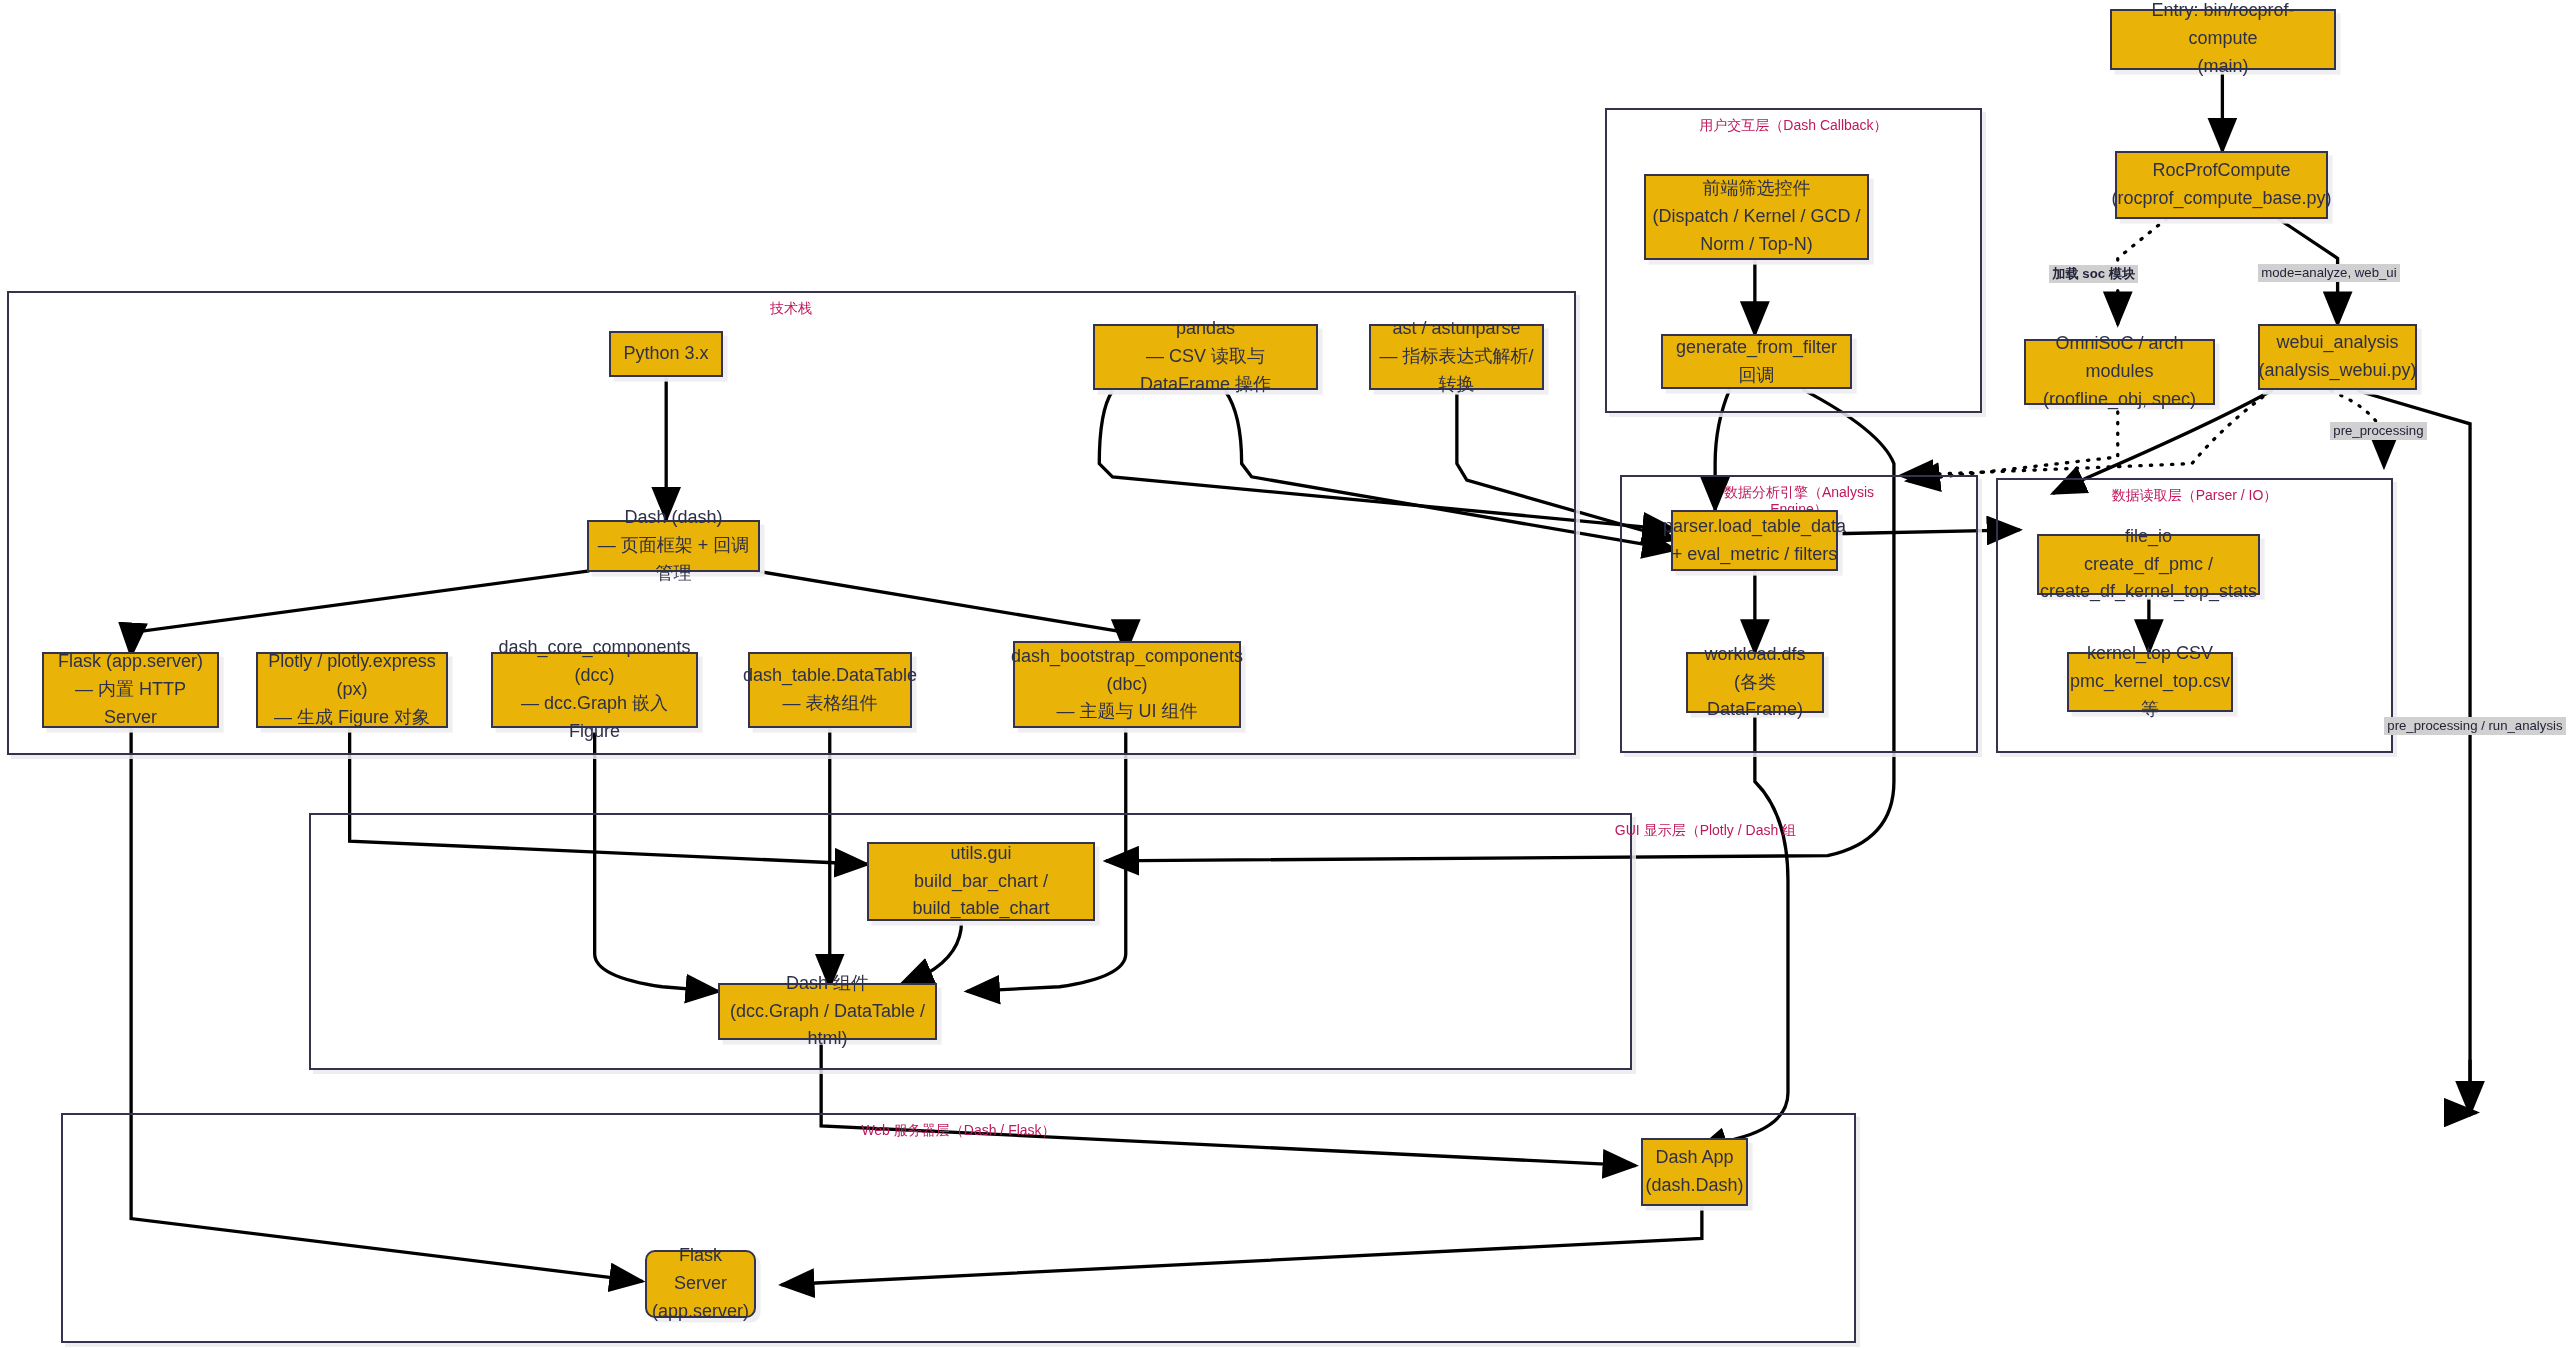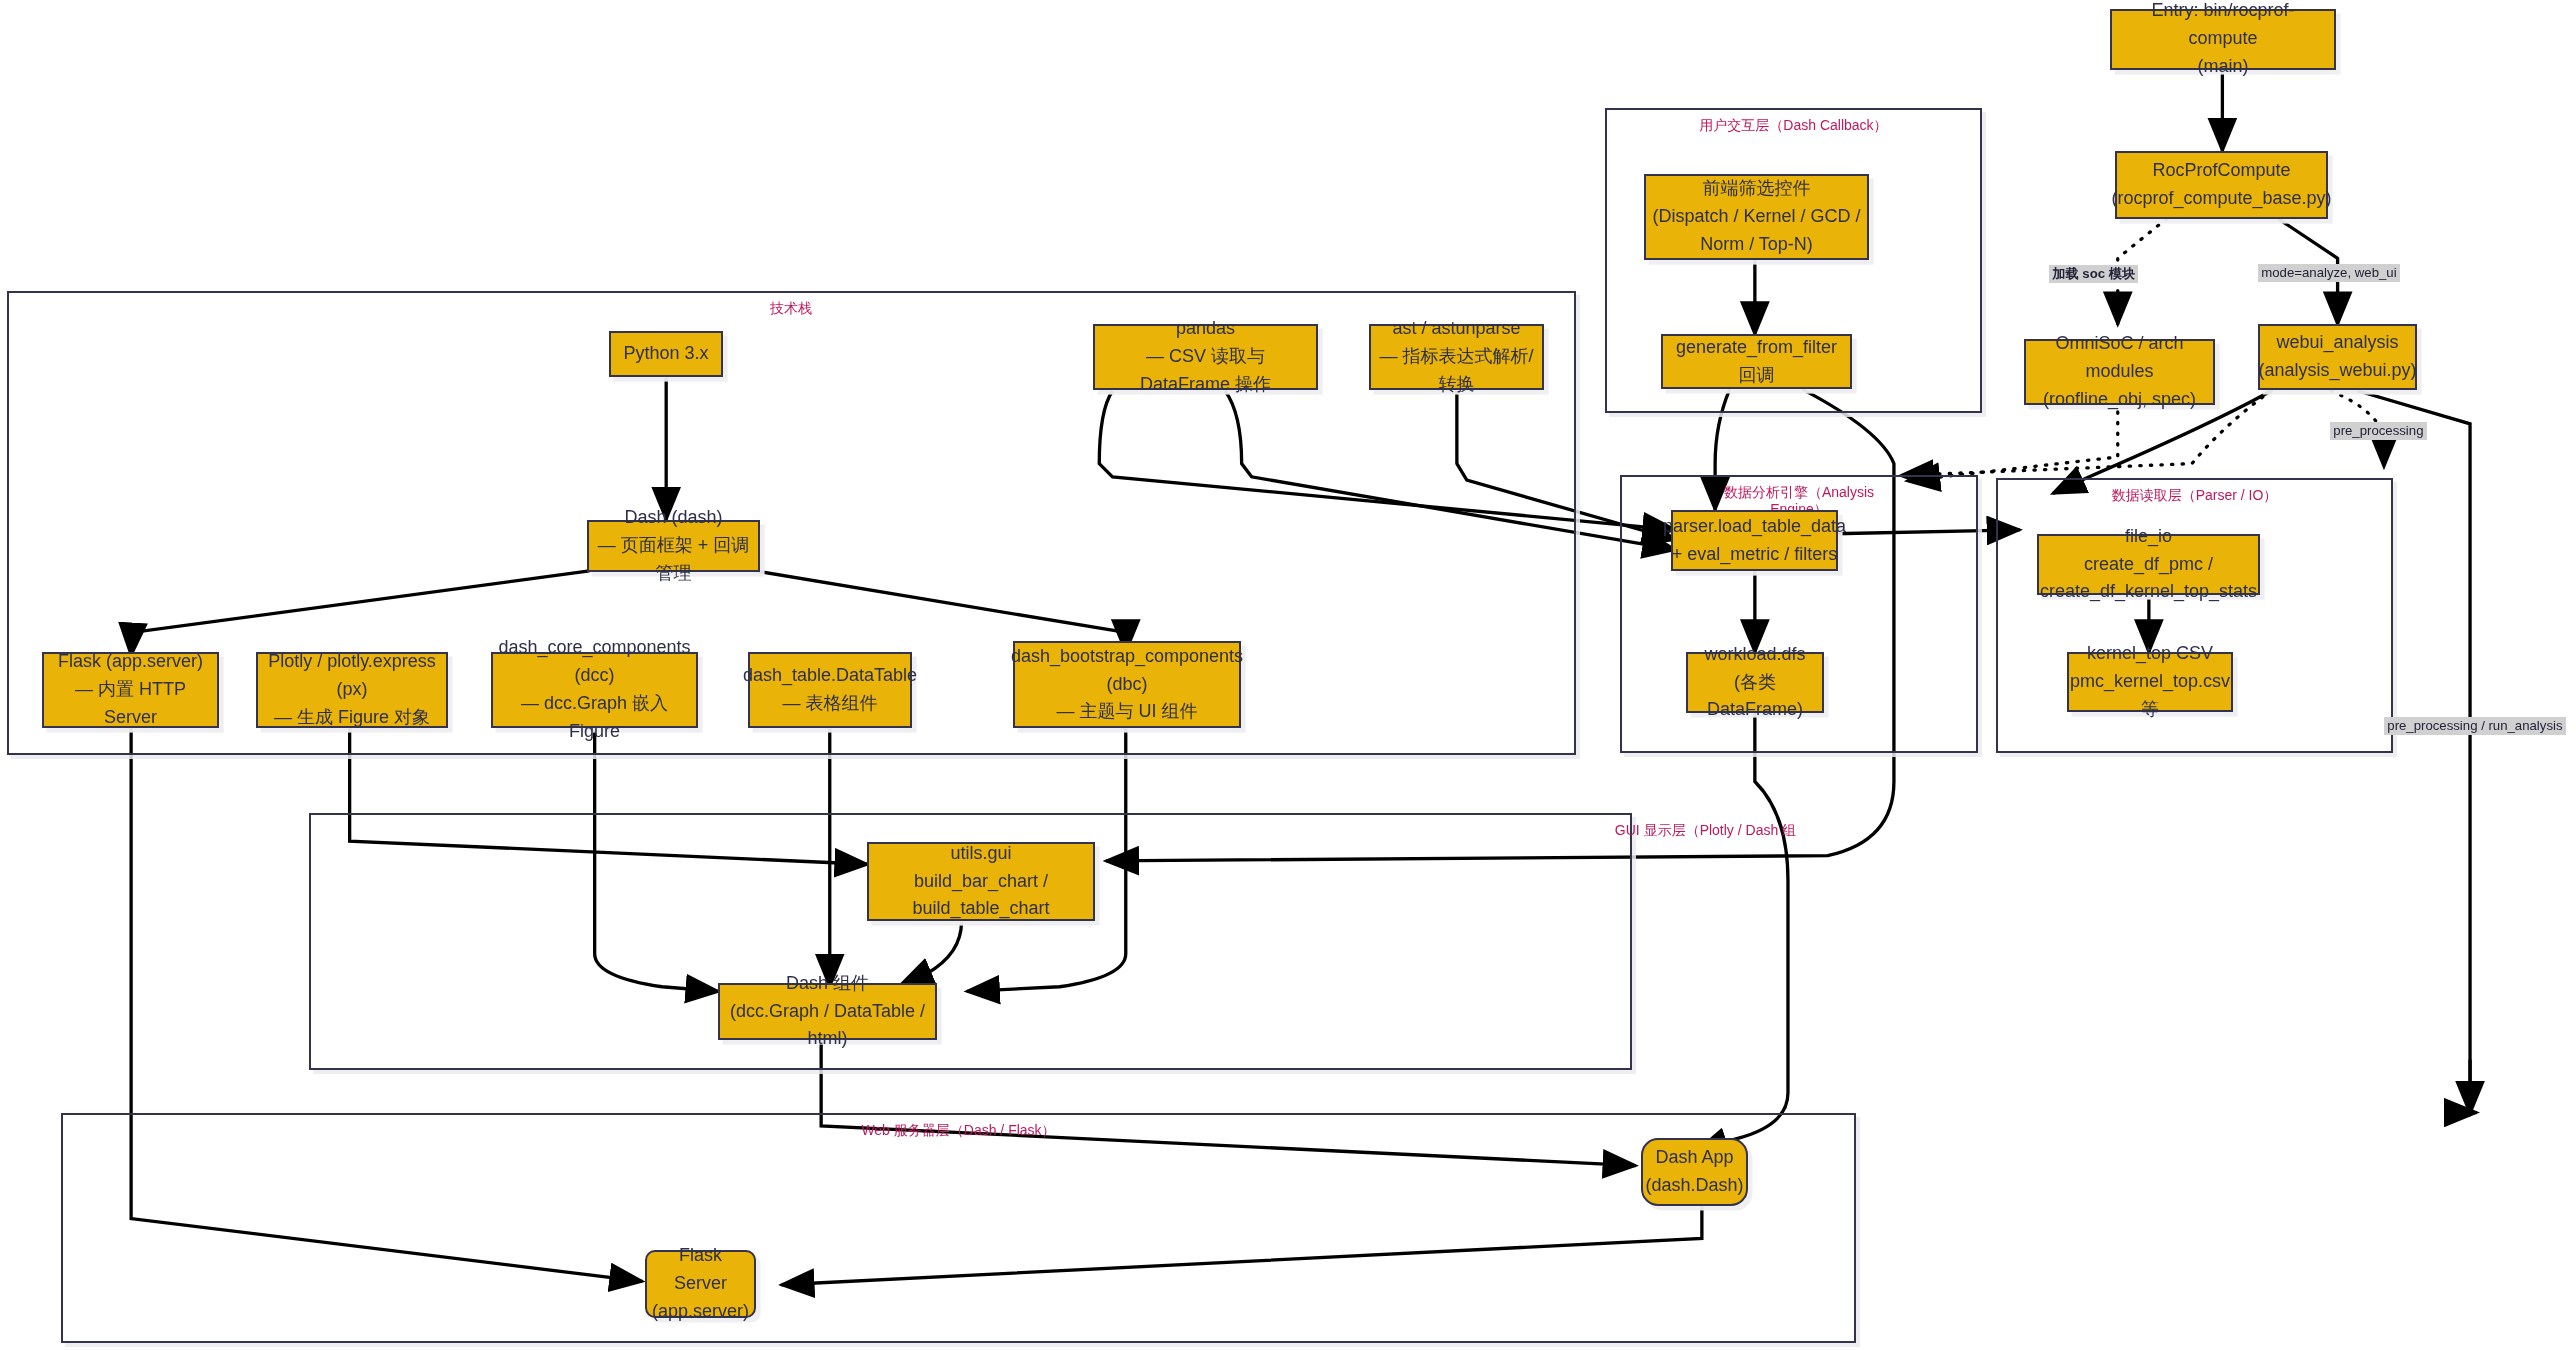--- a/index.html
+++ b/index.html
@@ -267,21 +267,21 @@
     <span>utils.gui
 build_bar_chart /
 build_table_chart</span>
   </div>
 
   <div class="node" style="left:718px; top:983px; width:219px; height:57px;">
     <span>Dash 组件
 (dcc.Graph / DataTable / html)</span>
   </div>
 
-  <div class="node" style="left:1641px; top:1138px; width:107px; height:68px;border-radius:17px;">
+  <div class="node" style="left:1641px; top:1138px; width:107px; height:68px;">
     <span>Dash App
 (dash.Dash)</span>
   </div>
 
   <div class="node" style="left:645px; top:1250px; width:111px; height:68px;border-radius:10px;">
     <span>Flask Server
 (app.server)</span>
   </div>
 
   <div class="elabel" style="left:2049px; top:265px;font-weight:bold;">加载 soc 模块</div>

